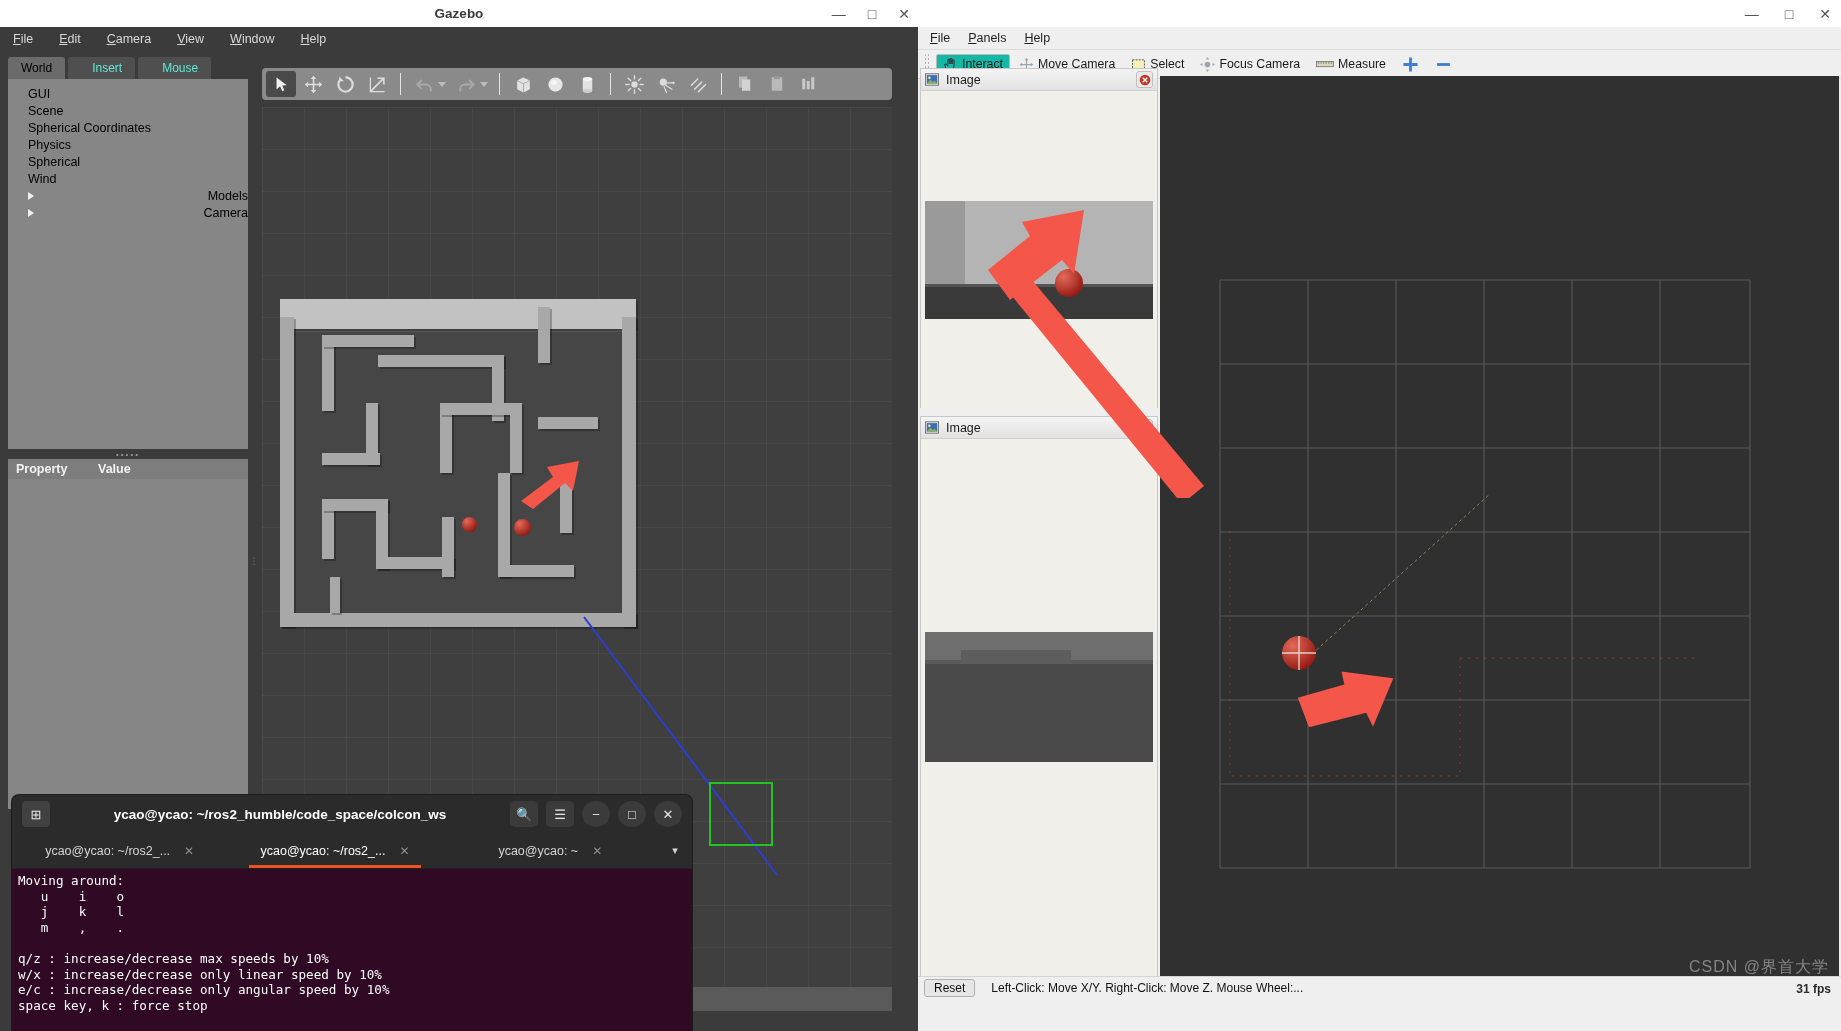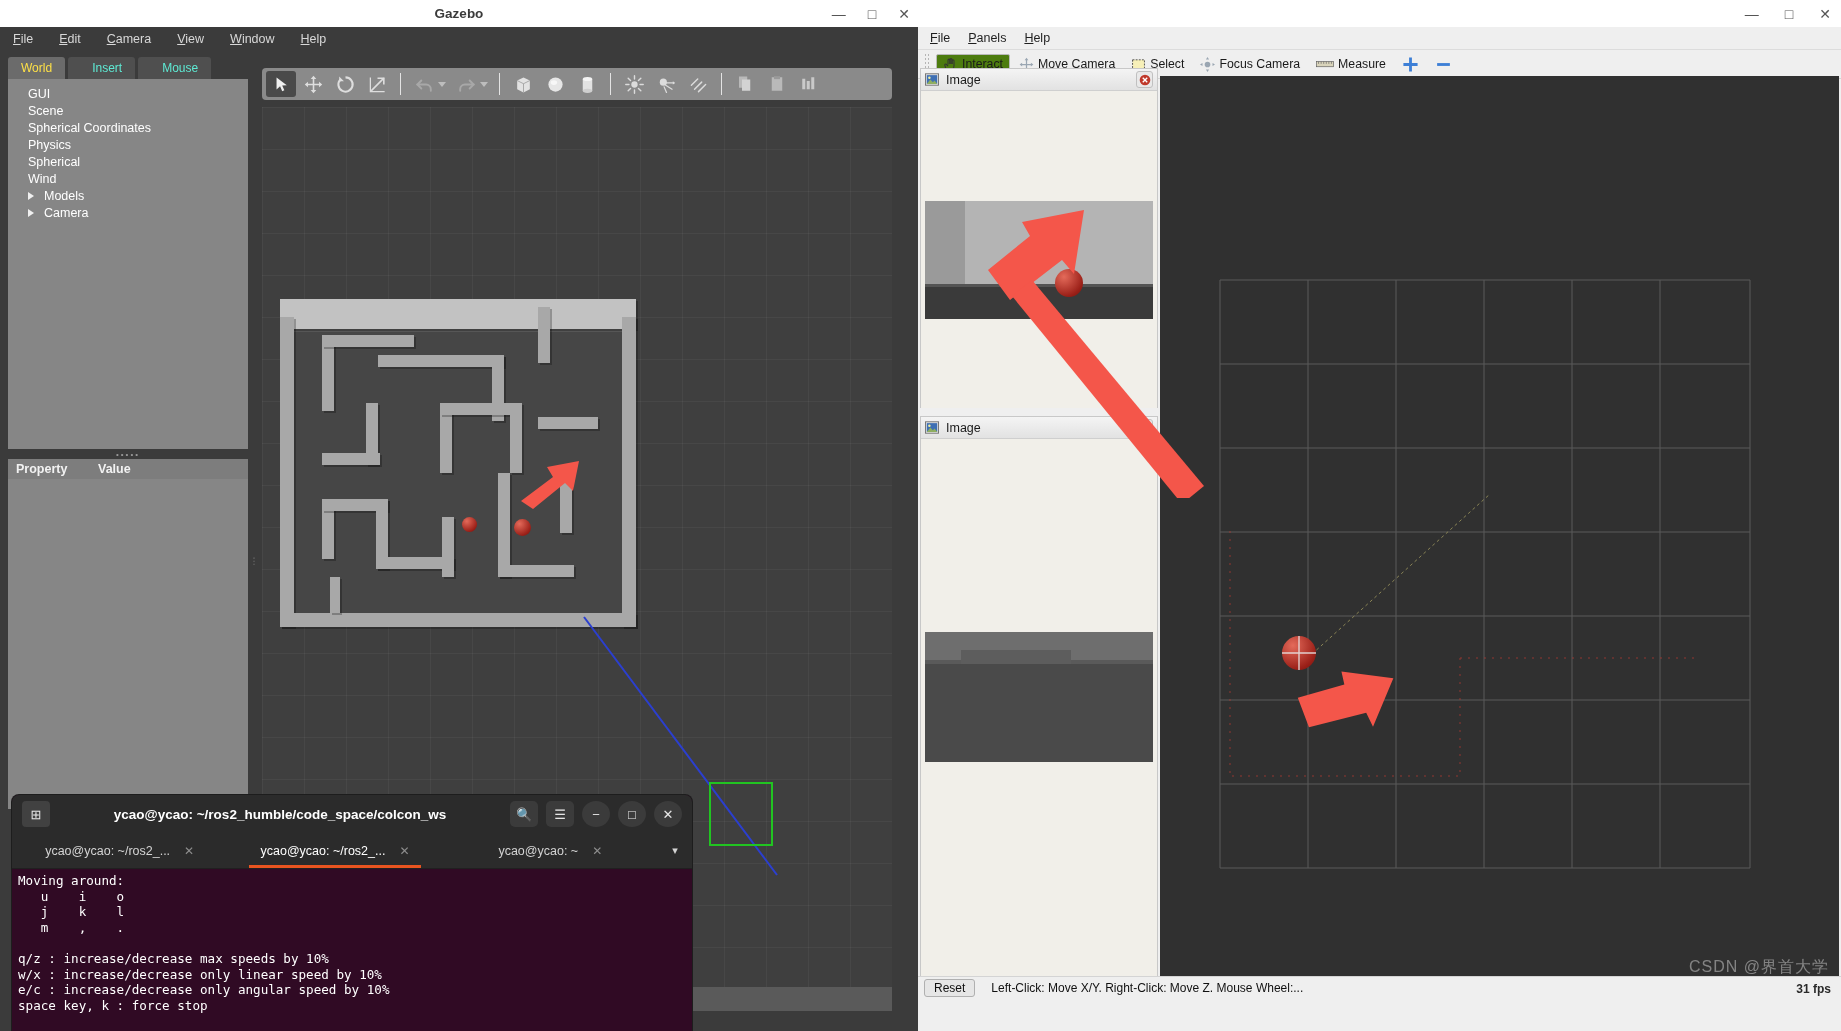--- a/index.html
+++ b/index.html
@@ -44,42 +44,42 @@
     position: absolute; left: 0; top: 51px; width: 918px; height: 980px;
     background: #3b3b3b;
   }
 
   
   .gz-tabs {
     position: absolute; left: 8px; top: 6px; width: 240px; height: 23px;
     display: flex; gap: 3px;
   }
   .gz-tab {
-    background: #6b6b6b; color: #fde047; font-size: 12px;
+    background: #6b6b6b; color: #000000; font-size: 12px;
     padding: 4px 13px 4px 13px; border-radius: 3px 3px 0 0;
   }
   .gz-tab.inactive { background: #4f4f4f; color: #5eead4; padding-left: 24px; }
 
   .gz-tree {
     position: absolute; left: 8px; top: 28px; width: 240px; height: 370px;
     background: #868686;
     padding-top: 6px;
   }
   .gz-tree-item {
     display: flex; align-items: center; height: 17px;
-    padding-left: 20px; color: #ffffff; font-size: 12.5px;
+    padding-left: 20px; color: #000000; font-size: 12.5px;
   }
   .gz-tree-item .twisty {
     position: absolute; left: 20px;
     width: 0; height: 0;
     border-left: 6px solid #f0f0f0;
     border-top: 4px solid transparent;
     border-bottom: 4px solid transparent;
   }
-  .gz-tree-item.has-twisty { padding-left: 36px; position: relative; }
+  .gz-tree-item.has-twisty { padding-left: 36px; position: relative; justify-content: flex-end; }
 
   .gz-splitter-dots {
     position: absolute; left: 8px; top: 398px; width: 240px; height: 10px;
     display: flex; align-items: center; justify-content: center;
     letter-spacing: 2px; color: #9a9a9a; font-size: 8px;
   }
   .gz-prop-header {
     position: absolute; left: 8px; top: 408px; width: 240px; height: 20px;
     background: #7d7d7d; display: flex; align-items: center;
     color: #f2f2f2; font-size: 12.5px; font-weight: bold;
@@ -227,21 +227,21 @@
     height: 29px; background: #efefef; display: flex; align-items: center;
     gap: 2px; padding-left: 6px; border-bottom: 1px solid #d4d4d4;
   }
   .rv-grip { width: 7px; height: 22px;
     background-image: radial-gradient(#b5b5b5 1px, transparent 1px);
     background-size: 3px 4px; margin-right: 3px; }
   .rv-tbtn {
     display: flex; align-items: center; gap: 4px;
     padding: 3px 7px; font-size: 12.3px; color: #1a1a1a; border-radius: 2px;
   }
-  .rv-tbtn.active { background: #4d7c0f; border: 1px solid #b9b9b9; padding: 2px 6px; }
+  .rv-tbtn.active { background: #14b8a6; border: 1px solid #b9b9b9; padding: 2px 6px; }
 
   .rv-content { position: absolute; left: 0; top: 68px; width: 923px; height: 930px; }
 
   .rv-left-dock { position: absolute; left: 2px; top: 0; width: 238px; height: 930px; }
   .panel {
     position: absolute; left: 0; width: 238px; background: #efefef;
     border: 1px solid #c8c8c8;
   }
   .panel-header {
     height: 22px; background: linear-gradient(#f4f4f4,#e2e2e2);

